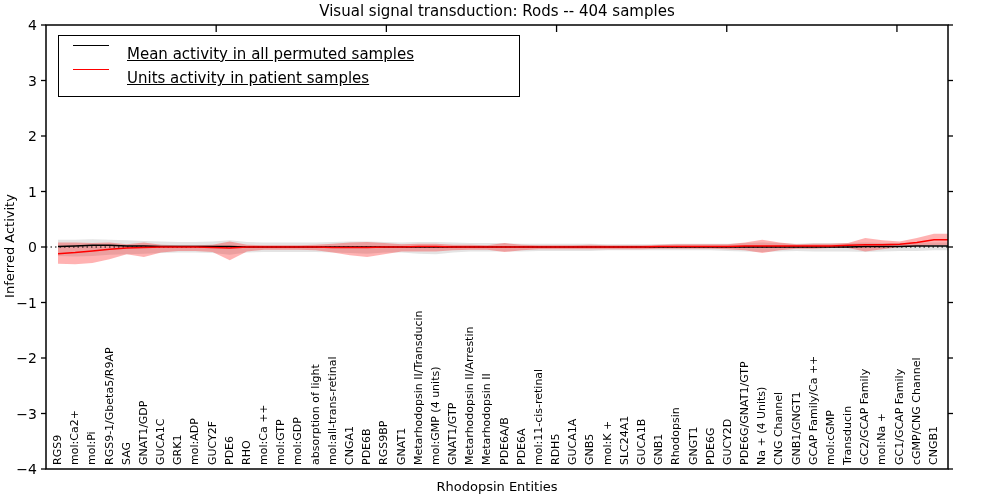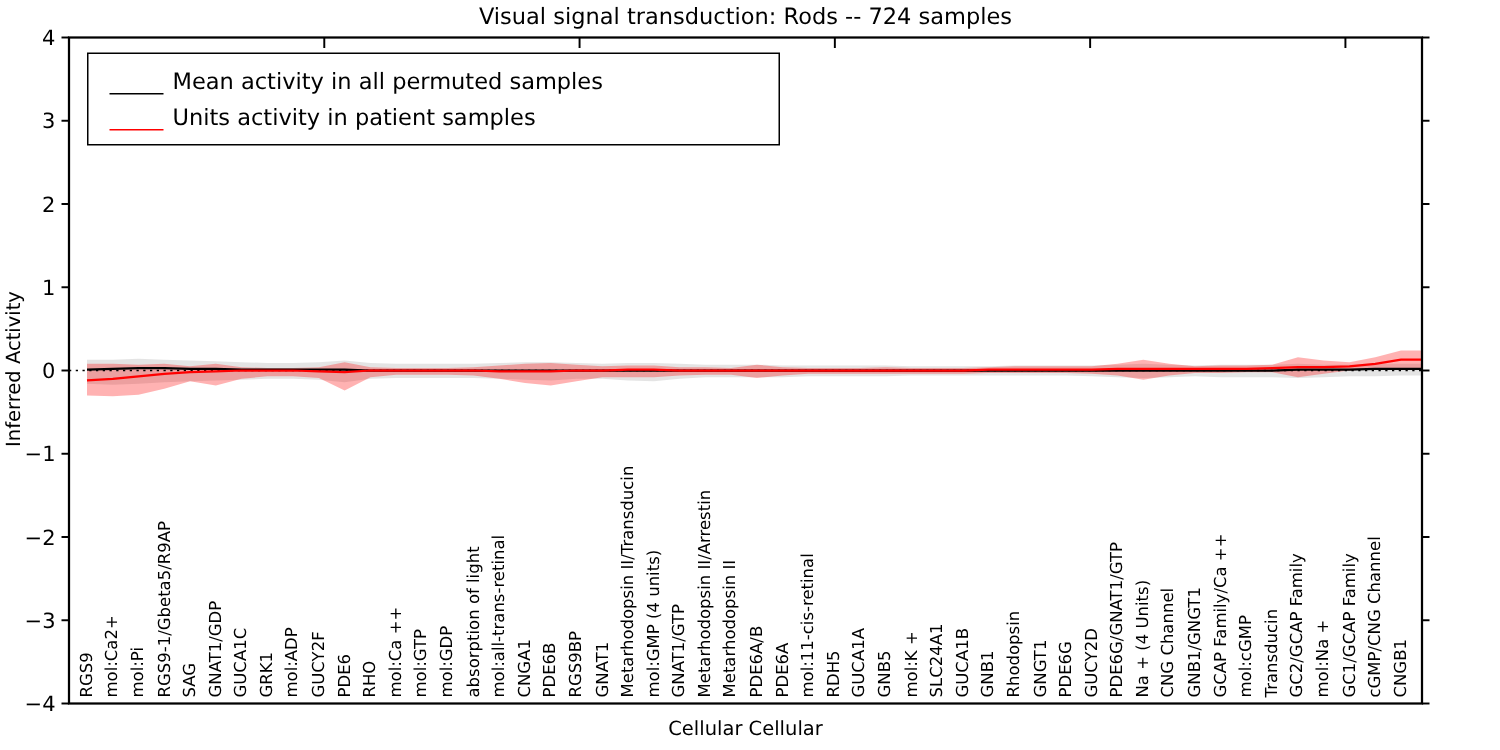--- a/index.html
+++ b/index.html
@@ -20,21 +20,21 @@
   .xlabel{
     position:absolute;left:46px;top:479px;width:902px;text-align:center;
     font-size:13px;color:#000;
   }
   .legend{
     position:absolute;left:58px;top:35px;width:462px;height:62px;
     background:#ffffff;border:1.6px solid #000;box-sizing:border-box;
     display:flex;flex-direction:column;justify-content:space-evenly;
     padding:2px 0 2px 14px;
   }
-  .legend-row{display:flex;align-items:flex-end;gap:6px;}
+  .legend-row{display:flex;align-items:flex-start;gap:18px;text-decoration:underline;}
   .legend-line{display:inline-block;width:36px;height:0;border-top:1.6px solid #000;}
   .legend-label{font-size:15px;color:#000;white-space:nowrap;}
   .xtick-label{
     position:absolute;font-size:11px;line-height:13px;color:#000;white-space:nowrap;
     transform:rotate(-90deg);transform-origin:0 0;
   }
 </style>
 </head>
 <body>
 
@@ -73,25 +73,25 @@
       <line x1="41" y1="469" x2="46" y2="469" stroke="#000" stroke-width="1.3"></line>
       <line x1="948" y1="469" x2="953" y2="469" stroke="#000" stroke-width="1.3"></line>
       <text x="37" y="474" text-anchor="end" font-size="14px" fill="#000" font-family="&quot;DejaVu Sans&quot;,&quot;Liberation Sans&quot;,sans-serif">−4</text>
       <line x1="216.18867924528303" y1="25" x2="216.18867924528303" y2="32" stroke="#000" stroke-width="1.3"></line>
       <line x1="386.37735849056605" y1="25" x2="386.37735849056605" y2="32" stroke="#000" stroke-width="1.3"></line>
       <line x1="556.566037735849" y1="25" x2="556.566037735849" y2="32" stroke="#000" stroke-width="1.3"></line>
       <line x1="726.7547169811321" y1="25" x2="726.7547169811321" y2="32" stroke="#000" stroke-width="1.3"></line>
       <line x1="896.9433962264151" y1="25" x2="896.9433962264151" y2="32" stroke="#000" stroke-width="1.3"></line>
     </svg>
 
-  <div class="chart-title">Visual signal transduction: Rods -- 724 samples</div>
+  <div class="chart-title">Visual signal transduction: Rods -- 404 samples</div>
 
   <div class="ylabel">Inferred Activity</div>
 
-  <div class="xlabel">Cellular Cellular</div>
+  <div class="xlabel">Rhodopsin Entities</div>
 
   <div class="legend">
     <div class="legend-row">
       <span class="legend-line" style="border-top-color:#000000;"></span>
       <span class="legend-label">Mean activity in all permuted samples</span>
     </div>
     <div class="legend-row">
       <span class="legend-line" style="border-top-color:#ff0000;"></span>
       <span class="legend-label">Units activity in patient samples</span>
     </div>

